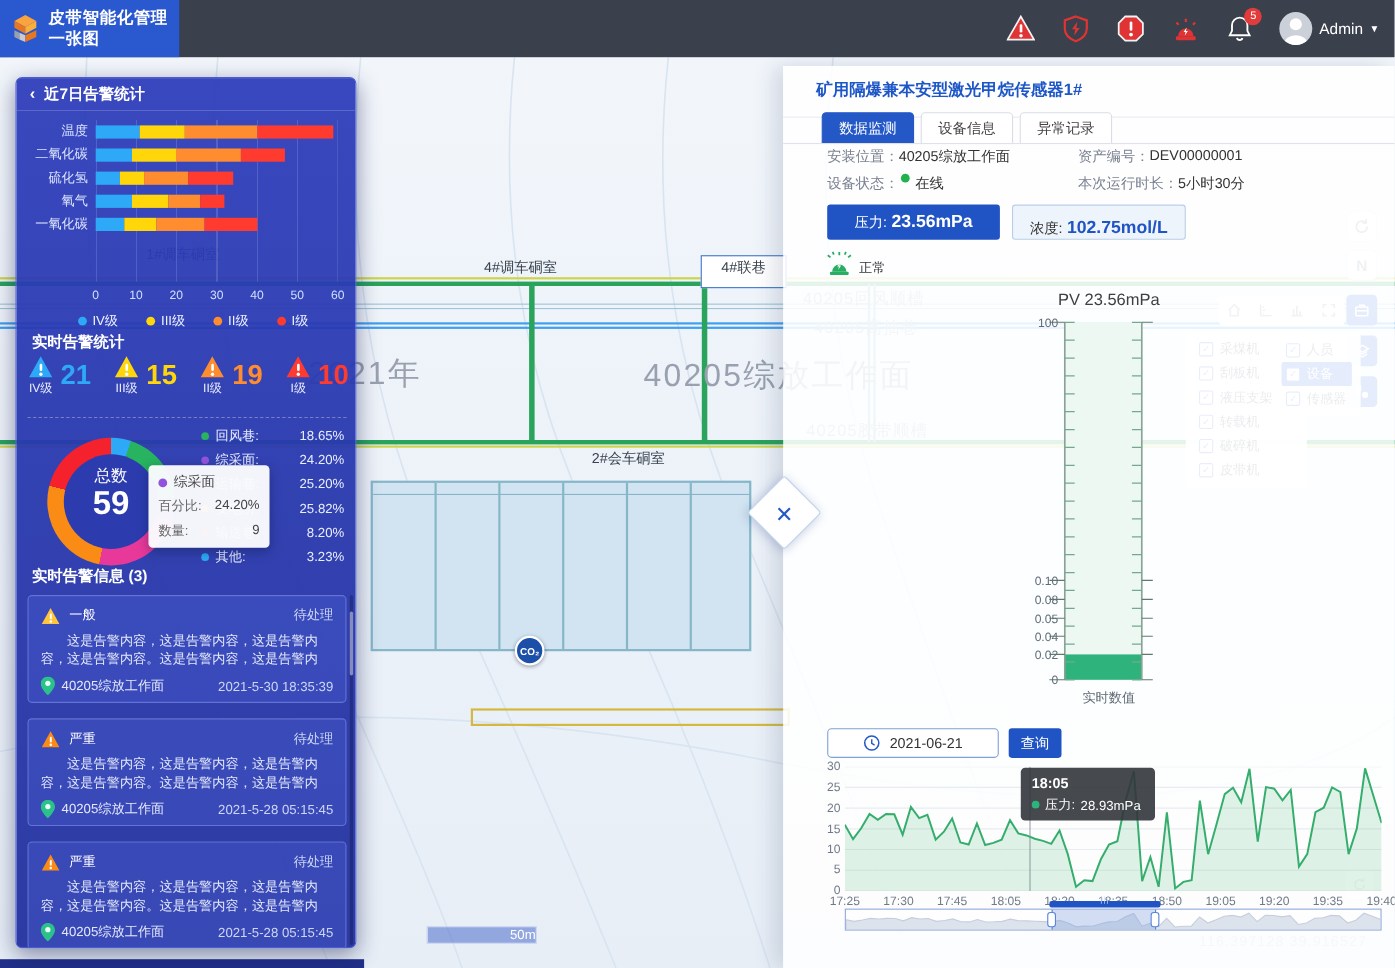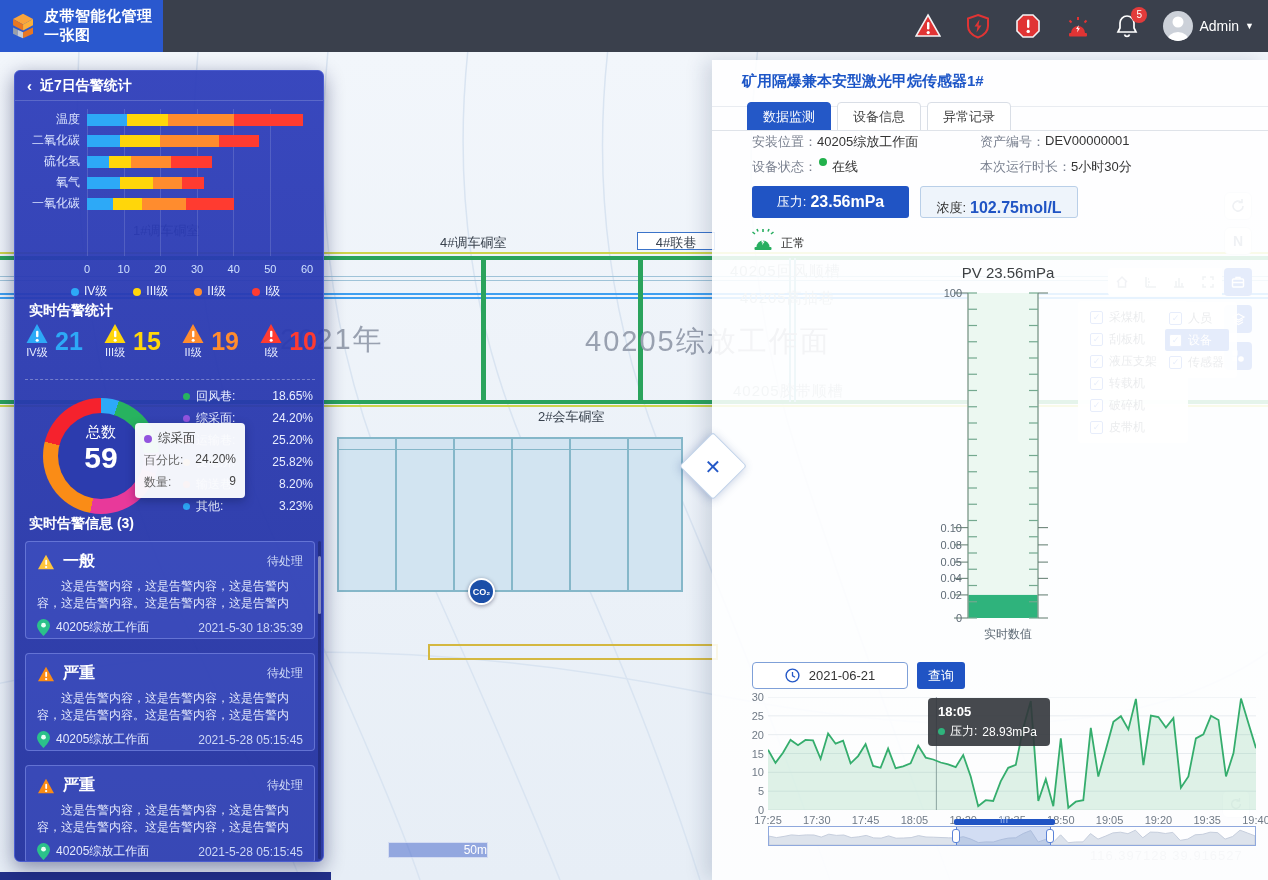--- a/index.html
+++ b/index.html
@@ -18,21 +18,21 @@
   .admin { color:#fff; font-size:14px; display:flex; align-items:center; gap:6px; cursor:pointer; }
   .caret { font-size:9px; color:#fff; }
 
   
   .map { position:absolute; top:52px; left:0; width:1268px; height:828px; background:linear-gradient(180deg,#f2f6fb 0%,#e7eef6 100%); }
   .map-label { position:absolute; white-space:nowrap; }
   .lbl-room { font-size:13px; color:#39424e; }
   .lbl-big { font-size:29px; color:#99a1b0; font-weight:500; letter-spacing:2px; }
   .lbl-faint { font-size:15px; color:#9fb0ba; letter-spacing:1px; }
   .hline,.vline { position:absolute; }
-  .link4-box { position:absolute; left:637px; top:180px; width:78px; height:18px; background:#fff; border:1px solid #3b74c9; font-size:13px; color:#39424e; text-align:center; line-height:19px; }
+  .link4-box { position:absolute; left:637px; top:180px; width:78px; height:30px; background:#fff; border:1px solid #3b74c9; font-size:13px; color:#39424e; text-align:center; line-height:19px; }
   .room-block { position:absolute; left:337px; top:385px; width:346px; height:155px; background:#d2e4f1; border:2px solid #85b7c9; }
   .room-div { position:absolute; top:0; bottom:0; width:2px; background:#85b7c9; }
   .yellow-rect { position:absolute; left:428px; top:592px; width:290px; height:16px; border:2px solid #d4b840; }
   .co2 { position:absolute; left:468px; top:526px; width:27px; height:27px; border-radius:50%; background:#1b4fa8; border:2px solid #fff; box-shadow:0 1px 4px rgba(0,0,40,.4); color:#fff; font-size:9px; font-weight:bold; display:flex; align-items:center; justify-content:center; }
   .scalebar { position:absolute; left:388px; top:790px; width:100px; height:16px; background:rgba(62,96,200,.5); border:1px solid rgba(255,255,255,.6); color:#fff; font-size:12px; text-align:right; line-height:14px; }
   .coords { position:absolute; left:1090px; top:796px; font-size:13px; color:#b4bcc8; letter-spacing:1px; }
   .bottom-strip { position:absolute; left:0; top:820px; width:331px; height:8px; background:#223089; }
 
   
   .mwbox { position:absolute; background:rgba(255,255,255,.95); border:1px solid #dfe5ee; border-radius:6px; color:#7c8ba1; display:flex; align-items:center; justify-content:center; }
@@ -72,21 +72,21 @@
   .donut-center .n { font-size:30px; font-weight:bold; line-height:32px; }
   .donut-legend { position:absolute; left:168px; top:314px; width:130px; }
   .dl-row { display:flex; align-items:center; height:22px; font-size:12px; color:#e8edff; }
   .dl-row .dot { width:7px; height:7px; margin-right:6px; }
   .dl-val { margin-left:auto; }
   .lp-tooltip { position:absolute; left:120px; top:352px; width:110px; background:rgba(250,251,253,.97); border-radius:4px; box-shadow:0 3px 10px rgba(10,20,60,.35); padding:7px 9px; z-index:5; color:#555; }
   .lp-tooltip .r1 { display:flex; align-items:center; gap:6px; font-size:12.5px; color:#444; }
   .lp-tooltip .r { display:flex; justify-content:space-between; font-size:12px; margin-top:5px; color:#666; }
   .alarm-card { position:absolute; left:10px; width:290px; height:98px; background:rgba(72,88,205,.45); border:1px solid rgba(135,150,235,.55); border-radius:4px; padding:9px 11px; cursor:pointer; }
   .ac-r1 { display:flex; align-items:center; gap:8px; }
-  .ac-level { font-size:16px; font-weight:bold; }
+  .ac-level { font-size:12px; font-weight:normal; }
   .ac-status { margin-left:auto; font-size:12px; color:#ccd6f6; }
   .ac-content { margin-top:6px; font-size:12px; color:#e3e8fc; line-height:17px; height:34px; overflow:hidden; text-indent:2em; }
   .ac-r3 { display:flex; align-items:center; gap:6px; margin-top:7px; font-size:12px; color:#e3e8fc; }
   .ac-time { margin-left:auto; color:#ccd6f6; }
   .lp-scroll { position:absolute; right:2px; top:470px; width:3px; height:318px; background:rgba(0,0,20,.25); border-radius:2px; }
   .lp-thumb { position:absolute; right:2px; top:485px; width:3px; height:58px; background:rgba(255,255,255,.45); border-radius:2px; cursor:grab; }
 
   
   .rp { position:absolute; left:712px; top:60px; width:556px; height:820px; background:rgba(255,255,255,.88); box-shadow:-8px 0 18px rgba(30,50,90,.15); z-index:20; }
   .rp-title { padding:12px 30px 15px; font-size:15px; font-weight:bold; color:#1d56c7; border-bottom:1px solid #e9ecf1; }

